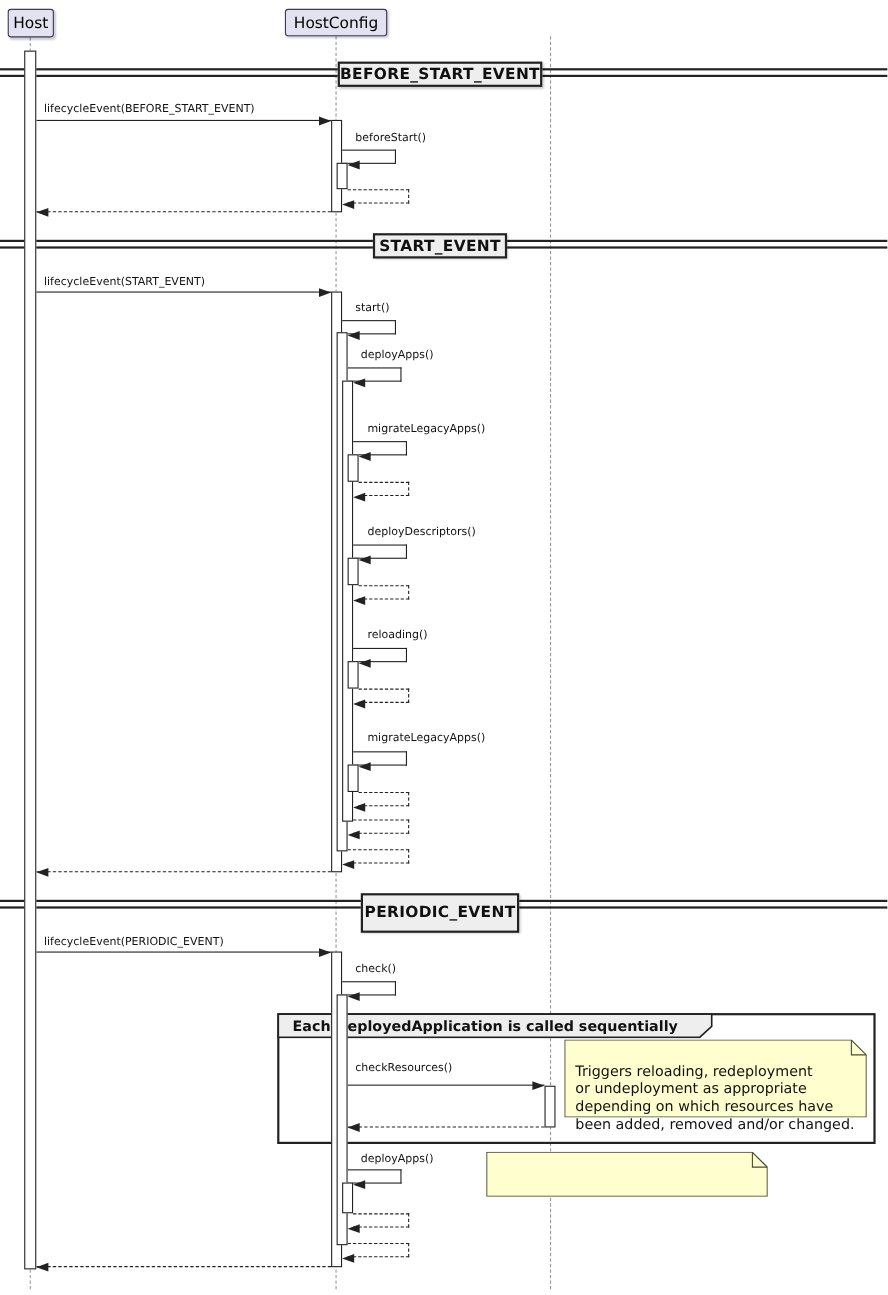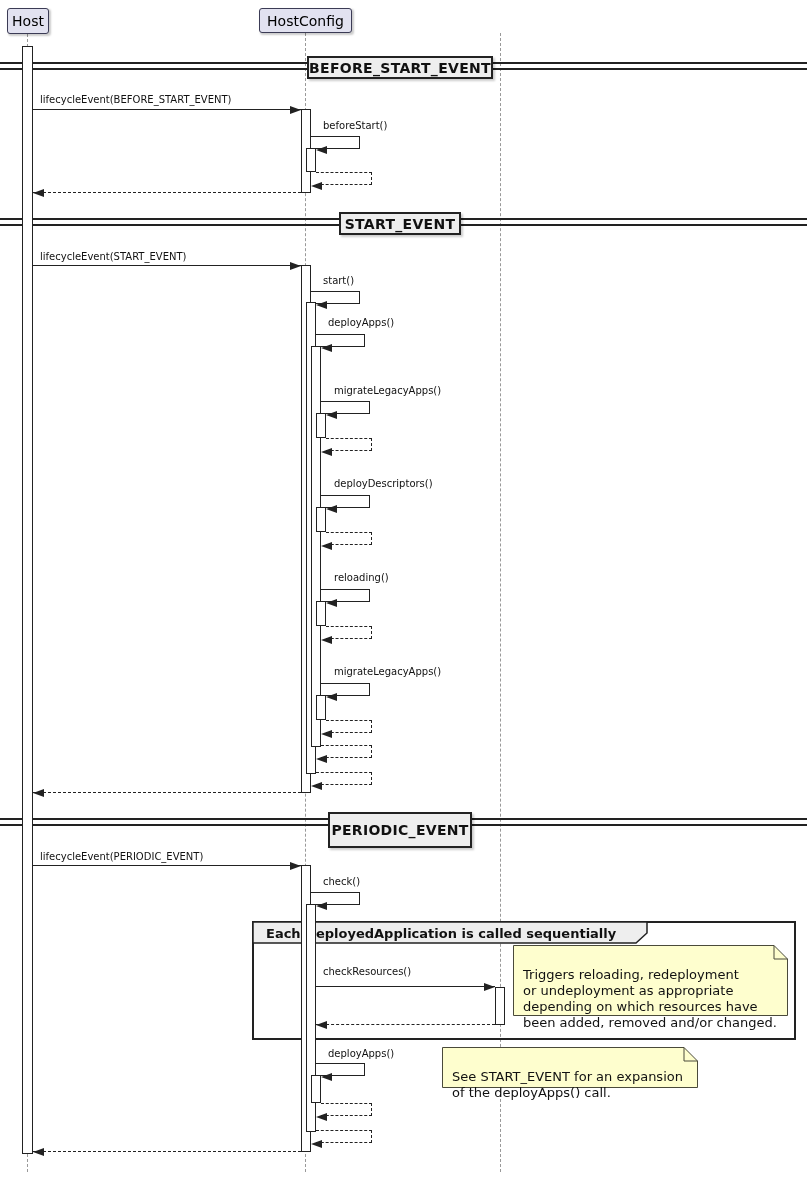--- a/index.html
+++ b/index.html
@@ -207,17 +207,15 @@
     <div class="note-text">Triggers reloading, redeployment
 or undeployment as appropriate
 depending on which resources have
 been added, removed and/or changed.</div>
   </div>
   <div class="note" style="left:442px;top:1047px;width:256px;height:41px">
     <svg width="256" height="41" viewBox="0 0 256 41">
       <path d="M0.5,0.5 L242,0.5 L255.5,14 L255.5,40.5 L0.5,40.5 Z" fill="#FEFECE" stroke="#4a4a3a" stroke-width="1"></path>
       <path d="M242,0.5 L242,14 L255.5,14" fill="none" stroke="#4a4a3a" stroke-width="1"></path>
     </svg>
-    <div class="note-text">See START_EVENT for an expansion
-of the deployApps() call.</div>
   </div>
 
 </div>
 
 </body></html>

